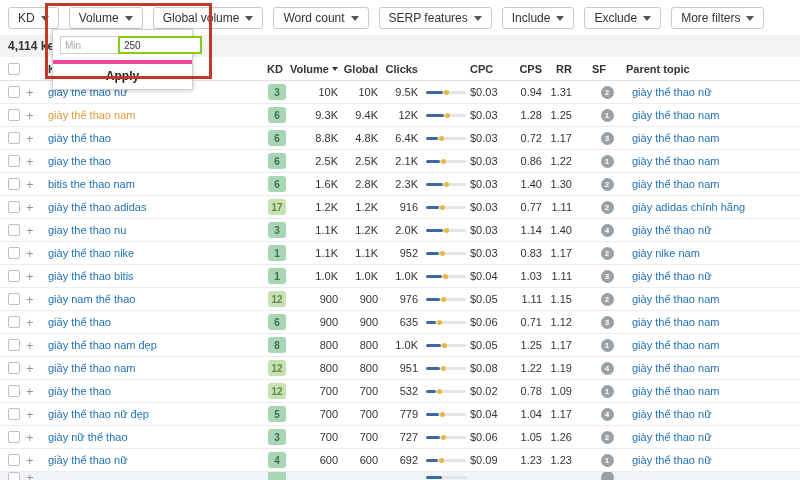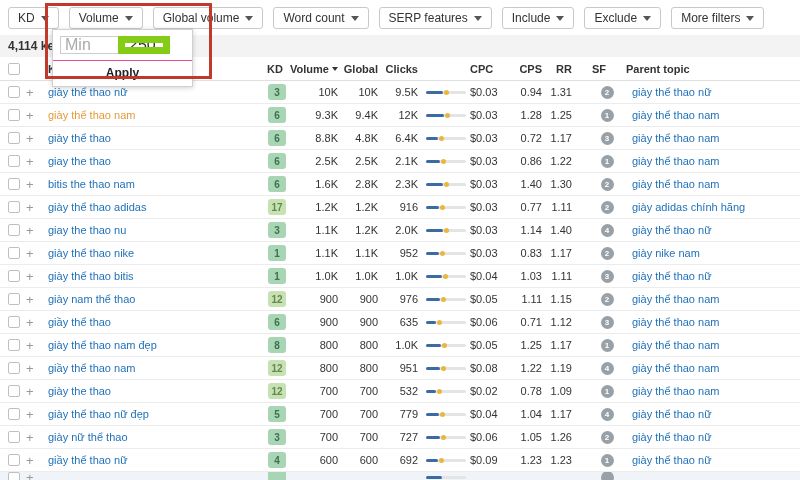--- a/index.html
+++ b/index.html
@@ -52,26 +52,26 @@
   .c-parent { width:178px; flex:none; padding-left:10px; overflow:hidden; white-space:nowrap; }
 
   .thead .c-volume { display:flex; justify-content:flex-end; align-items:center; gap:3px; }
   .sort-caret { width:0; height:0; border-left:3px solid transparent; border-right:3px solid transparent;
     border-top:4px solid #333; display:inline-block; }
 
   
   .popup { position:absolute; left:52px; top:29px; width:141px; background:#fff;
     border:1px solid #d0d0d0; box-shadow:0 1px 5px rgba(0,0,0,.18); z-index:5; }
   .popup-inputs { display:flex; padding:6px 7px 6px 7px; gap:0; }
-  .popup-input { height:18px; font-size:16px; font-family:"Liberation Sans",sans-serif;
+  .popup-input { height:18px; font-size:10px; font-family:"Liberation Sans",sans-serif;
     padding:0 4px; outline:none; }
   .input-min { width:58px; border:1px solid #ccc; border-right:none; color:#333; }
   .input-min::placeholder { color:#aaa; }
-  .input-max { width:52px; border:7px solid #84cc16; color:#333; }
-  .popup-apply { border-top:1px solid #ec4899; text-align:center; padding:5px 0 6px 0;
+  .input-max { width:84px; border:2px solid #84cc16; color:#333; }
+  .popup-apply { border-top:4px solid #ec4899; text-align:center; padding:5px 0 6px 0;
     font-size:12px; font-weight:bold; color:#222; cursor:pointer; background:#fff; width:100%;
     border-left:none; border-right:none; border-bottom:none; font-family:"Liberation Sans",sans-serif; }
 
   
   .red-box { position:absolute; left:45px; top:3px; width:167px; height:76px;
     border:3px solid #c0392b; z-index:9; pointer-events:none; }
 </style>
 </head>
 <body>
 

